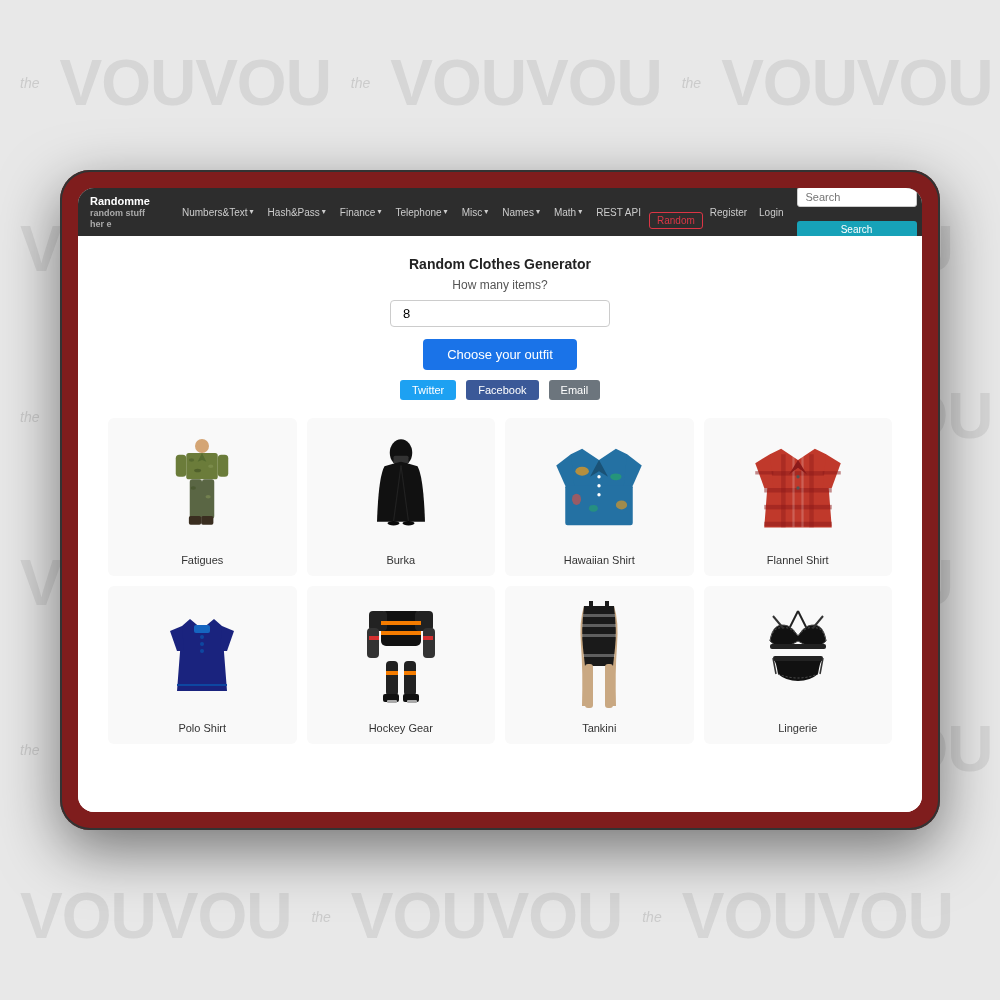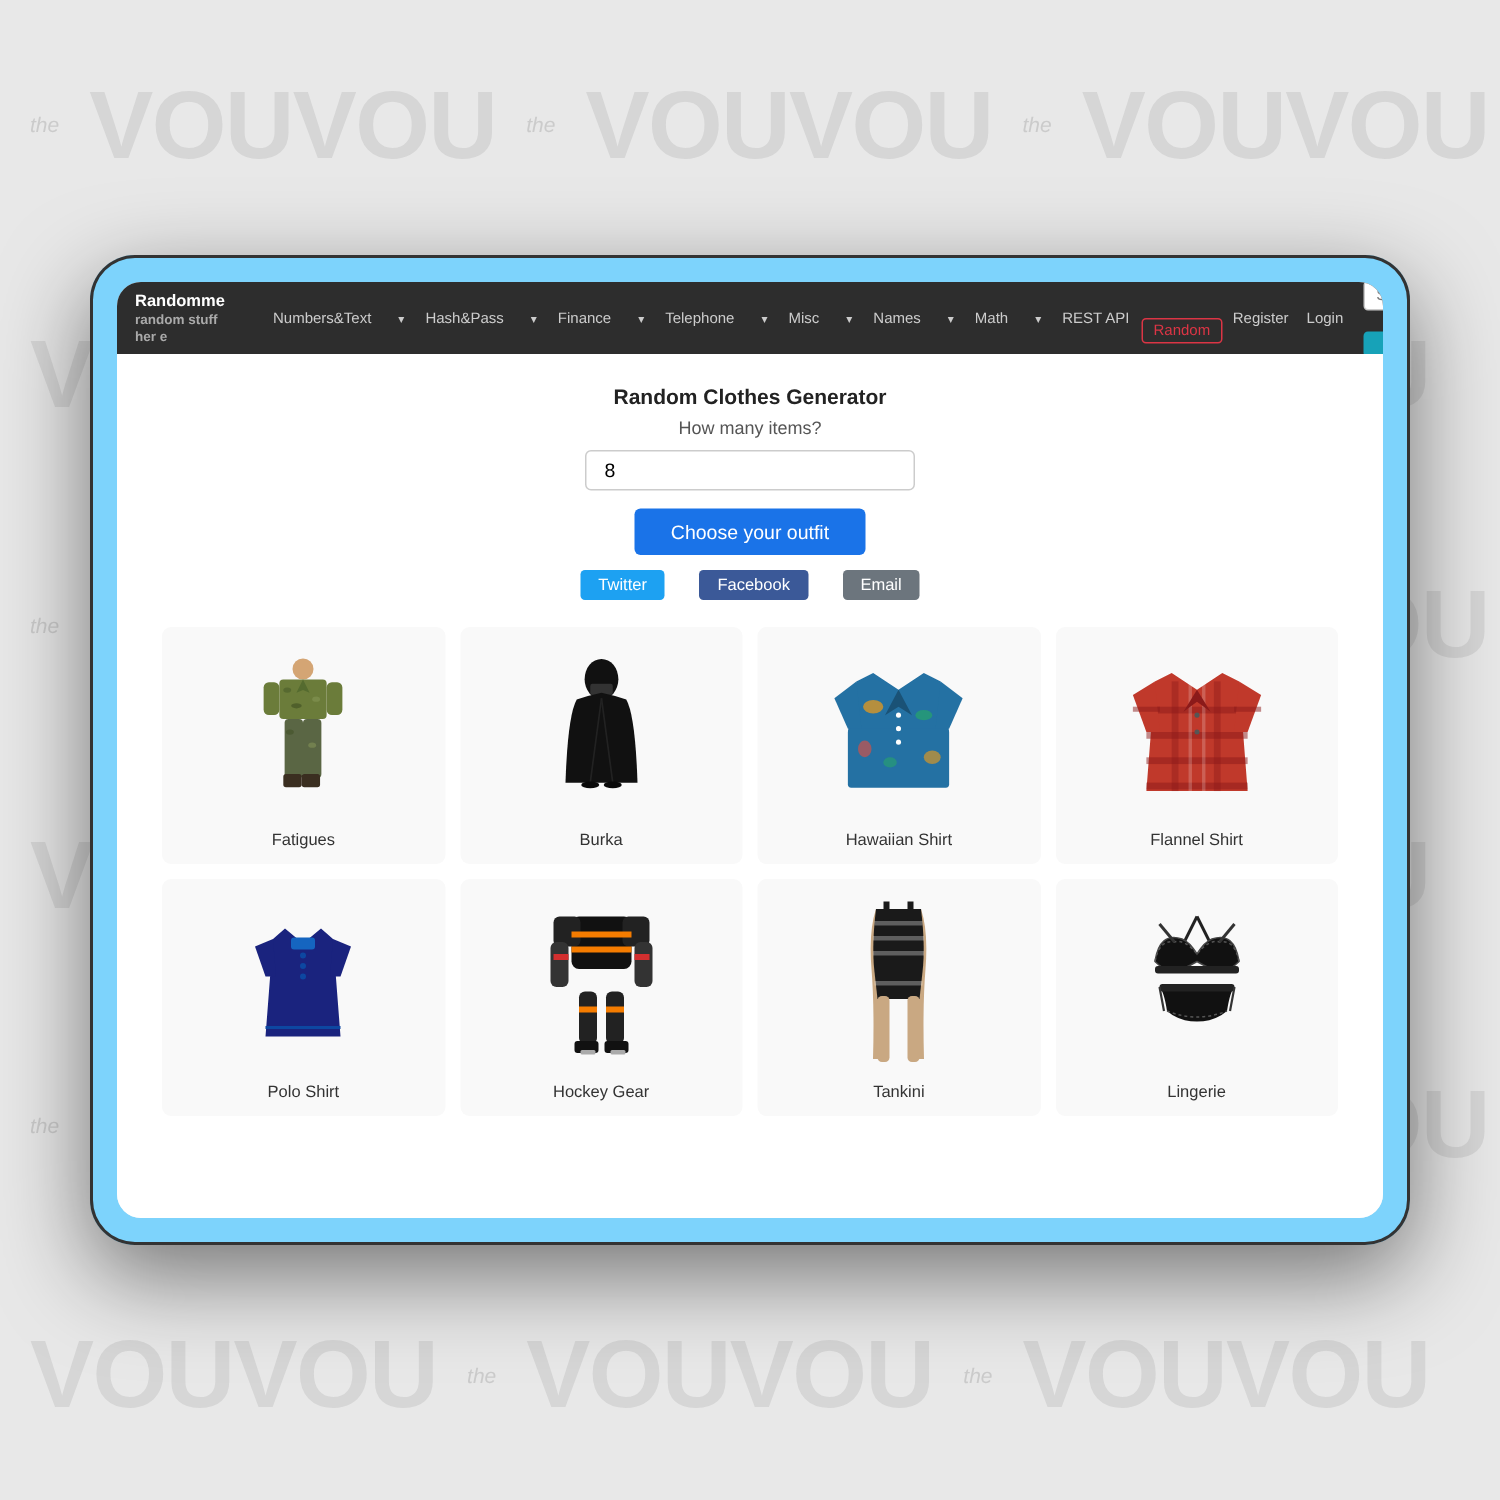--- a/index.html
+++ b/index.html
@@ -16,21 +16,21 @@
       overflow: hidden;
       position: relative;
     }
 
     
     .tablet-frame {
       position: relative;
       z-index: 1;
       width: 880px;
       height: 660px;
-      background: #7dd3fc;
+      background: #7f1d1d;
       border-radius: 30px;
       padding: 18px;
       box-shadow: 0 20px 60px rgba(0,0,0,0.5), inset 0 0 0 2px #333;
     }
 
     .tablet-screen {
       width: 100%;
       height: 100%;
       background: #f0f0f0;
       border-radius: 16px;
@@ -71,22 +71,21 @@
       flex: 1;
     }
 
     .nav-item {
       color: #ccc;
       font-size: 10px;
       padding: 4px 6px;
       cursor: pointer;
       white-space: nowrap;
       display: flex;
-      align-items: center;
-      gap: 18px;
+      gap: 2px;
     }
     .nav-item .arrow { font-size: 8px; }
 
     .nav-random {
       border: 1px solid #dc3545;
       color: #dc3545;
       border-radius: 3px;
       padding: 2px 7px;
       font-size: 10px;
       cursor: pointer;
@@ -168,21 +167,21 @@
       border-radius: 4px;
       padding: 8px 24px;
       font-size: 13px;
       cursor: pointer;
       font-weight: 500;
     }
 
     .social-buttons {
       display: flex;
       justify-content: center;
-      gap: 23px;
+      gap: 10px;
       margin-bottom: 18px;
     }
 
     .social-btn {
       padding: 4px 12px;
       border-radius: 3px;
       font-size: 11px;
       color: white;
       border: none;
       cursor: pointer;

